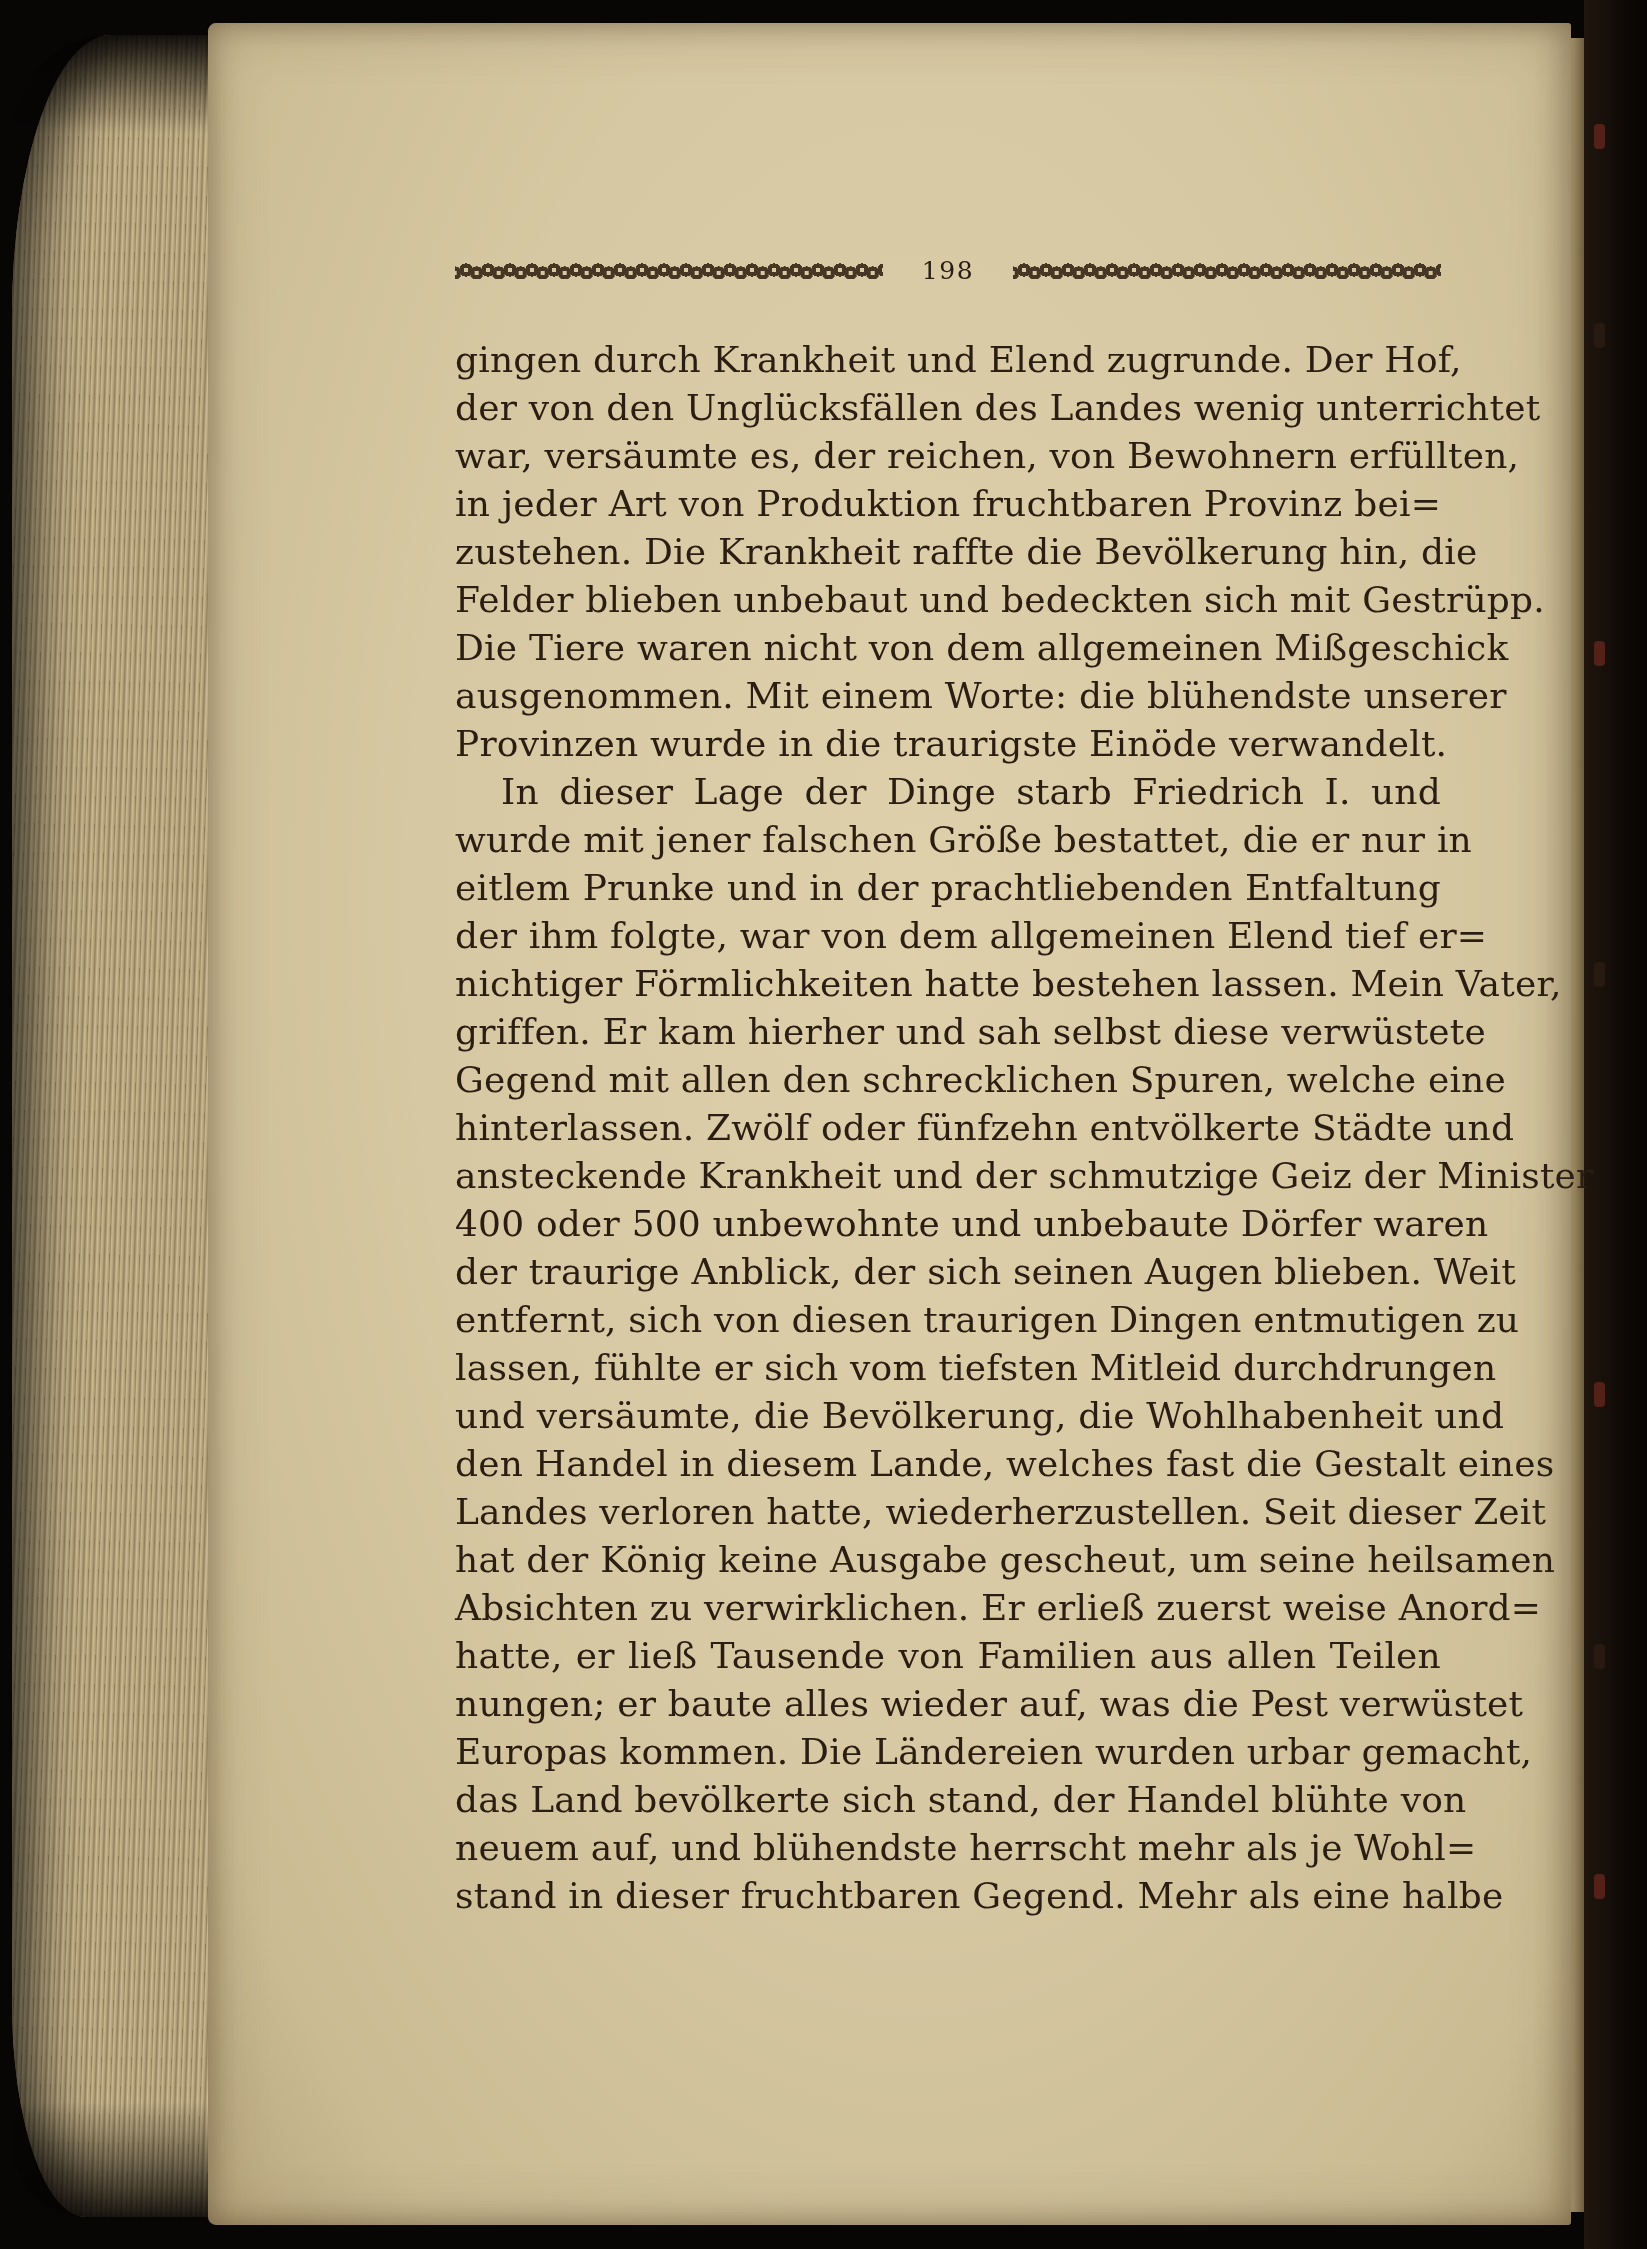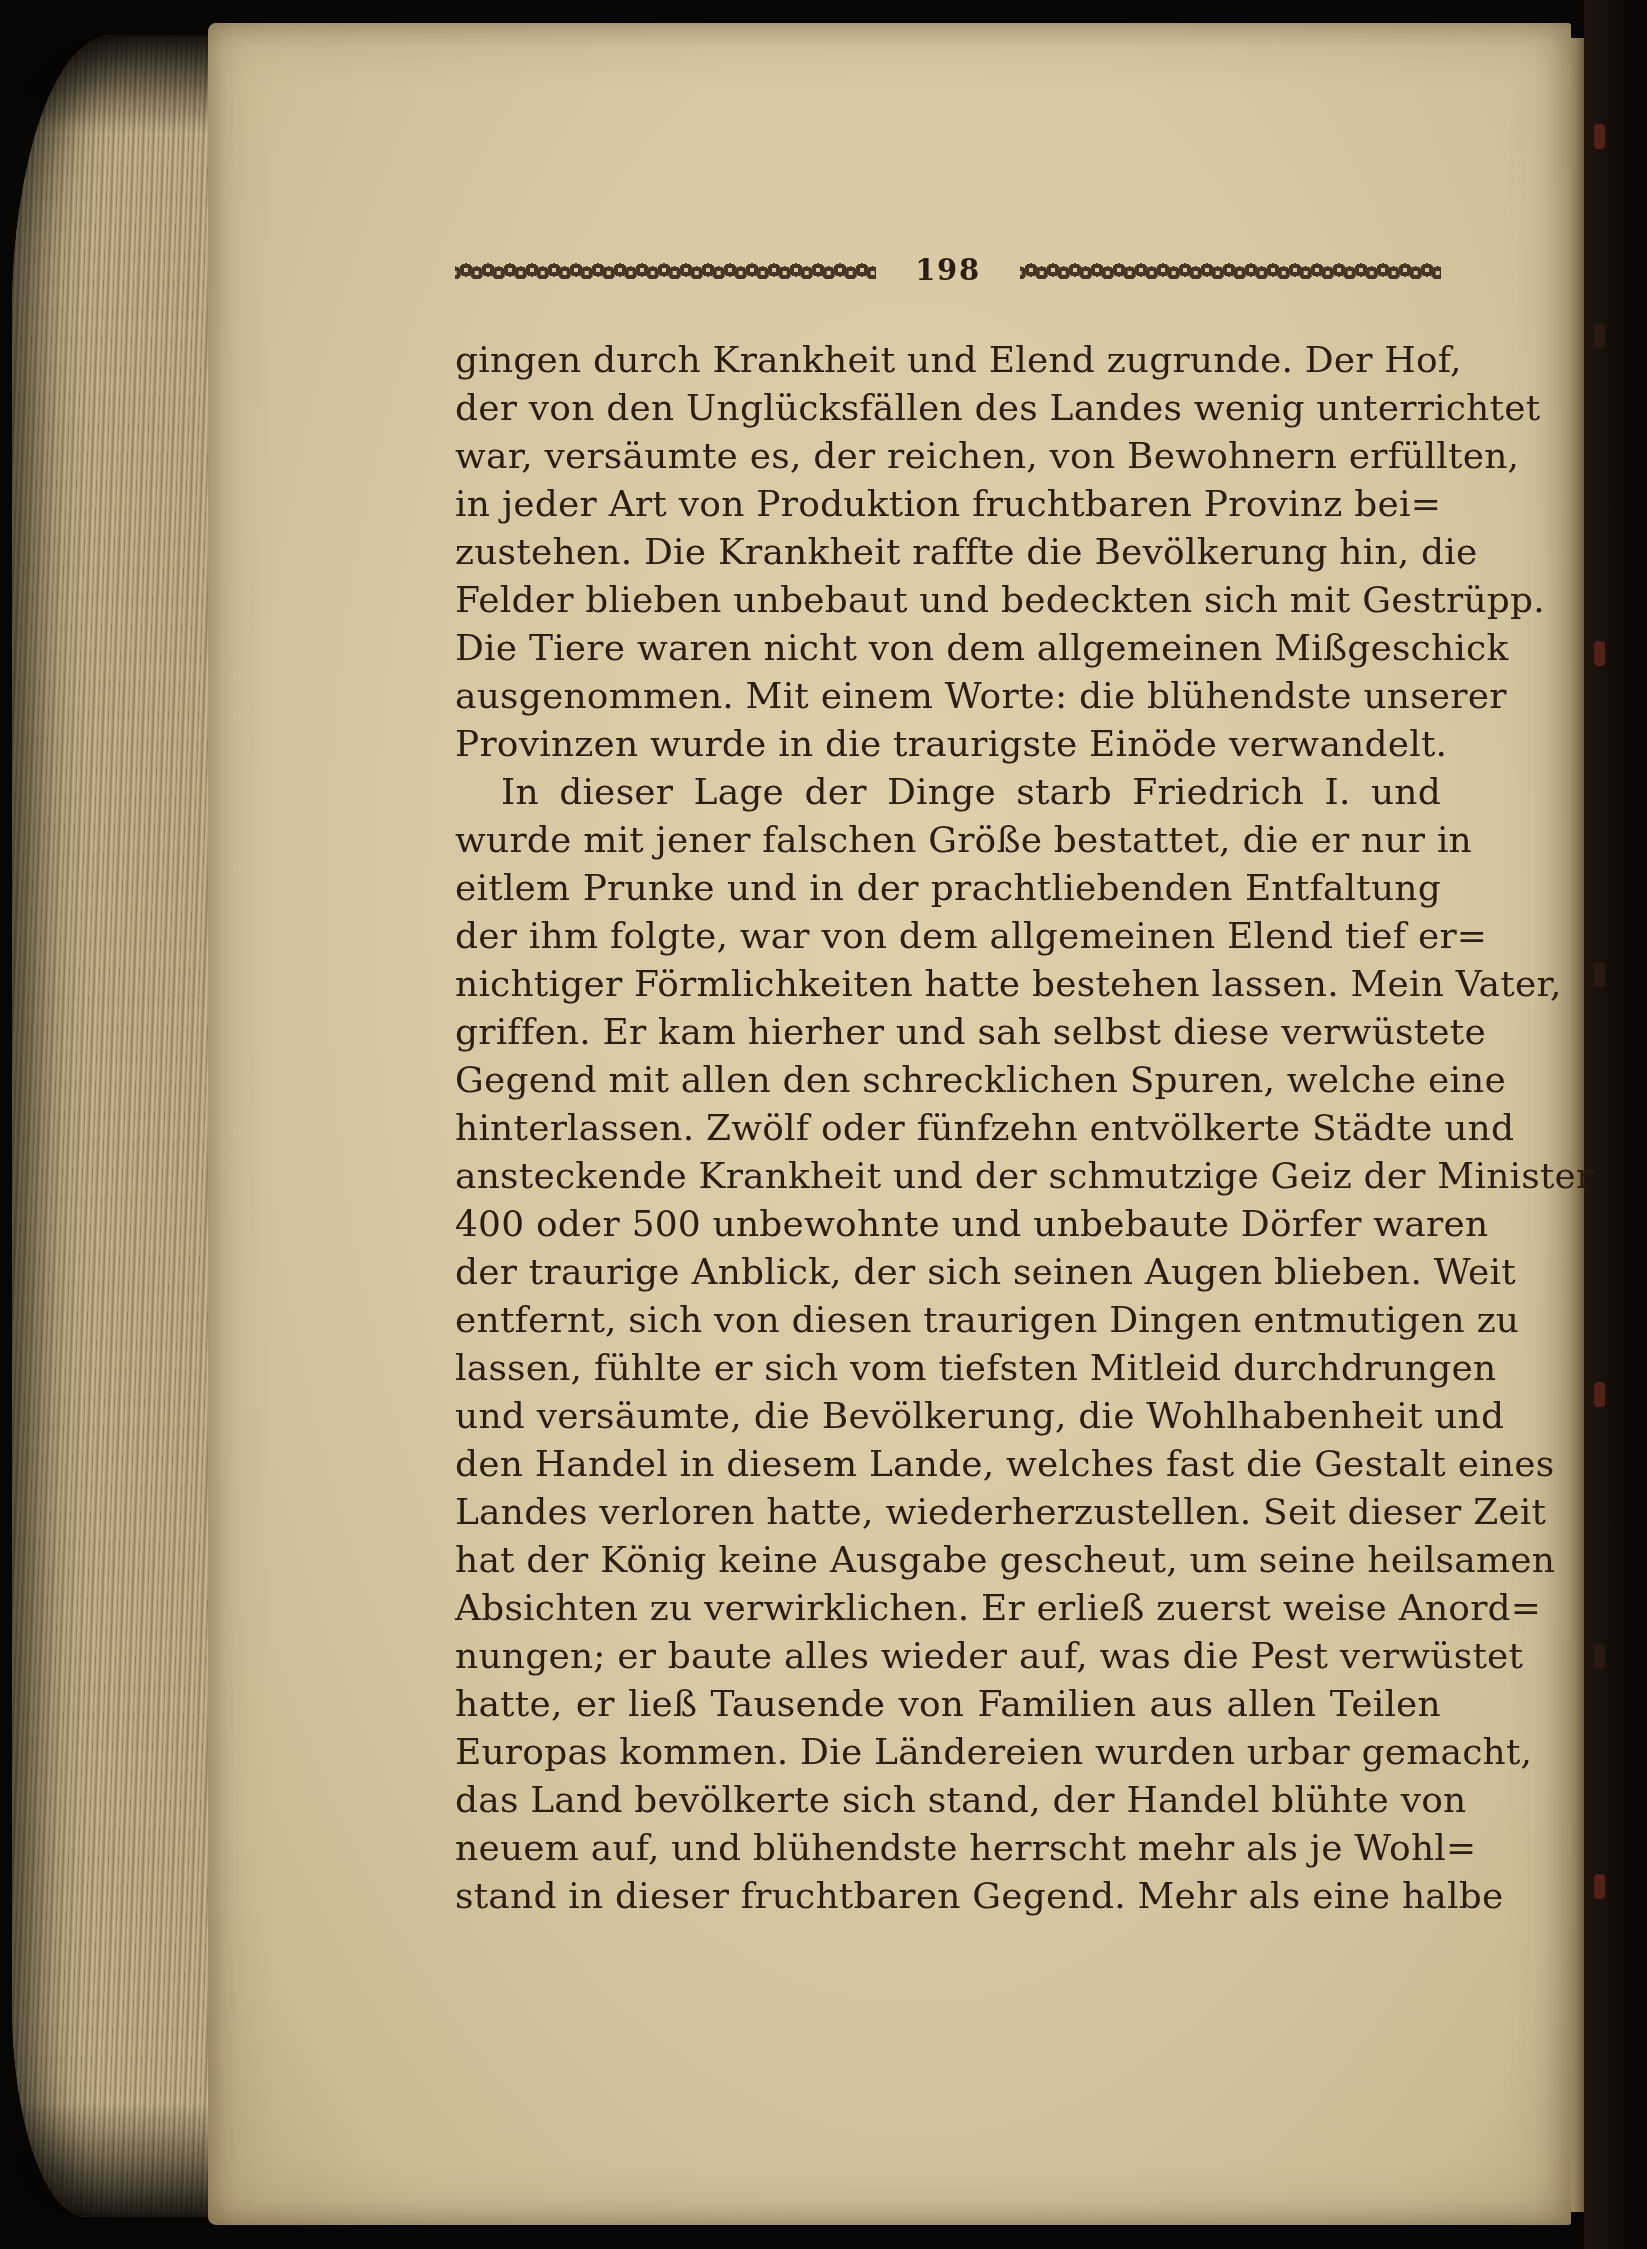--- a/index.html
+++ b/index.html
@@ -112,22 +112,22 @@
     background-image:
       radial-gradient(circle 7.4px at 50% 50%, rgba(43,32,21,0) 0 2.5px, #3a2b1b 2.5px 6.6px, rgba(43,32,21,0) 6.6px),
       radial-gradient(circle 7.4px at 50% 50%, rgba(43,32,21,0) 0 2.5px, #3a2b1b 2.5px 6.6px, rgba(43,32,21,0) 6.6px);
     background-size: 22px 18px, 22px 18px;
     background-position: 0 0, 10.7px 2.5px;
     background-repeat: repeat-x;
     opacity: 0.92;
   }
   .page-number {
     margin: 0 39px;
-    font-size: 29px;
-    font-weight: 700;
+    font-size: 25px;
+    font-weight: 400;
     letter-spacing: 1.6px;
     color: #2a1d11;
   }
 
   .page-text { }
   .line {
     height: 48px;
     line-height: 48px;
     font-size: 36px;
     font-weight: 400;
@@ -190,22 +190,22 @@
           <div class="line">ansteckende Krankheit und der schmutzige Geiz der Minister</div>
           <div class="line">400 oder 500 unbewohnte und unbebaute Dörfer waren</div>
           <div class="line">der traurige Anblick, der sich seinen Augen blieben. Weit</div>
           <div class="line">entfernt, sich von diesen traurigen Dingen entmutigen zu</div>
           <div class="line">lassen, fühlte er sich vom tiefsten Mitleid durchdrungen</div>
           <div class="line">und versäumte, die Bevölkerung, die Wohlhabenheit und</div>
           <div class="line">den Handel in diesem Lande, welches fast die Gestalt eines</div>
           <div class="line">Landes verloren hatte, wiederherzustellen. Seit dieser Zeit</div>
           <div class="line">hat der König keine Ausgabe gescheut, um seine heilsamen</div>
           <div class="line">Absichten zu verwirklichen. Er erließ zuerst weise Anord=</div>
+          <div class="line">hatte, er ließ Tausende von Familien aus allen Teilen</div>
           <div class="line">nungen; er baute alles wieder auf, was die Pest verwüstet</div>
-          <div class="line">hatte, er ließ Tausende von Familien aus allen Teilen</div>
           <div class="line">Europas kommen. Die Ländereien wurden urbar gemacht,</div>
           <div class="line">das Land bevölkerte sich stand, der Handel blühte von</div>
           <div class="line">neuem auf, und blühendste herrscht mehr als je Wohl=</div>
           <div class="line">stand in dieser fruchtbaren Gegend. Mehr als eine halbe</div>
         </div>
 
     </div>
   </div>
 
 </div>

